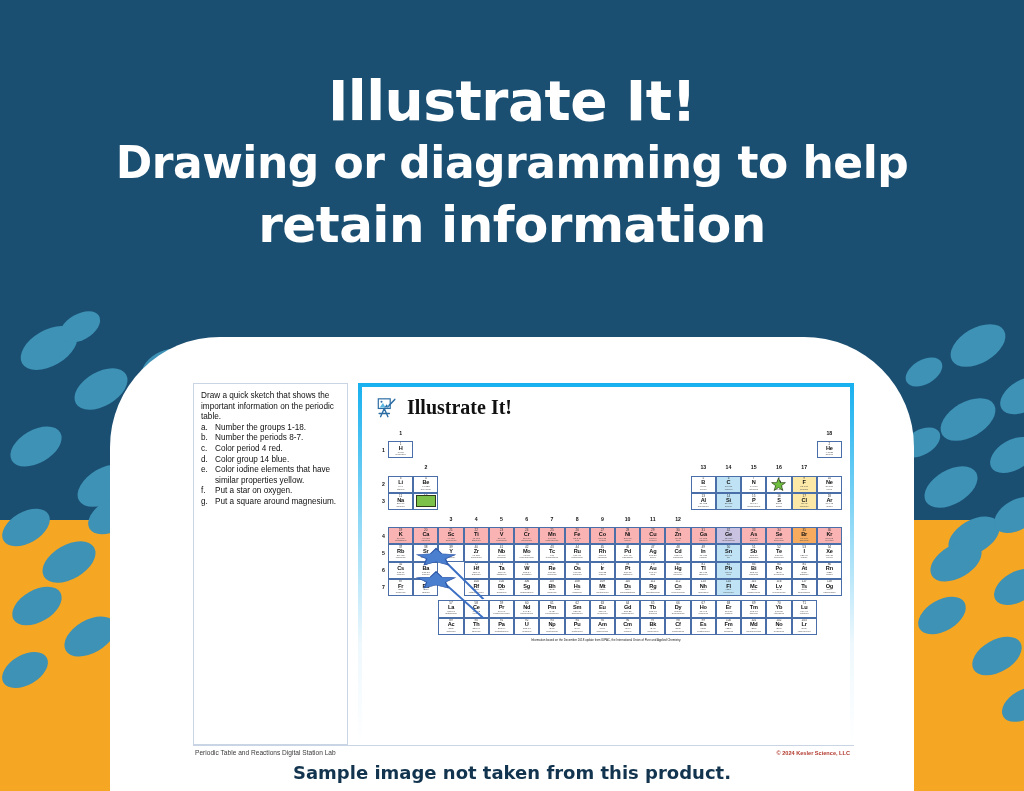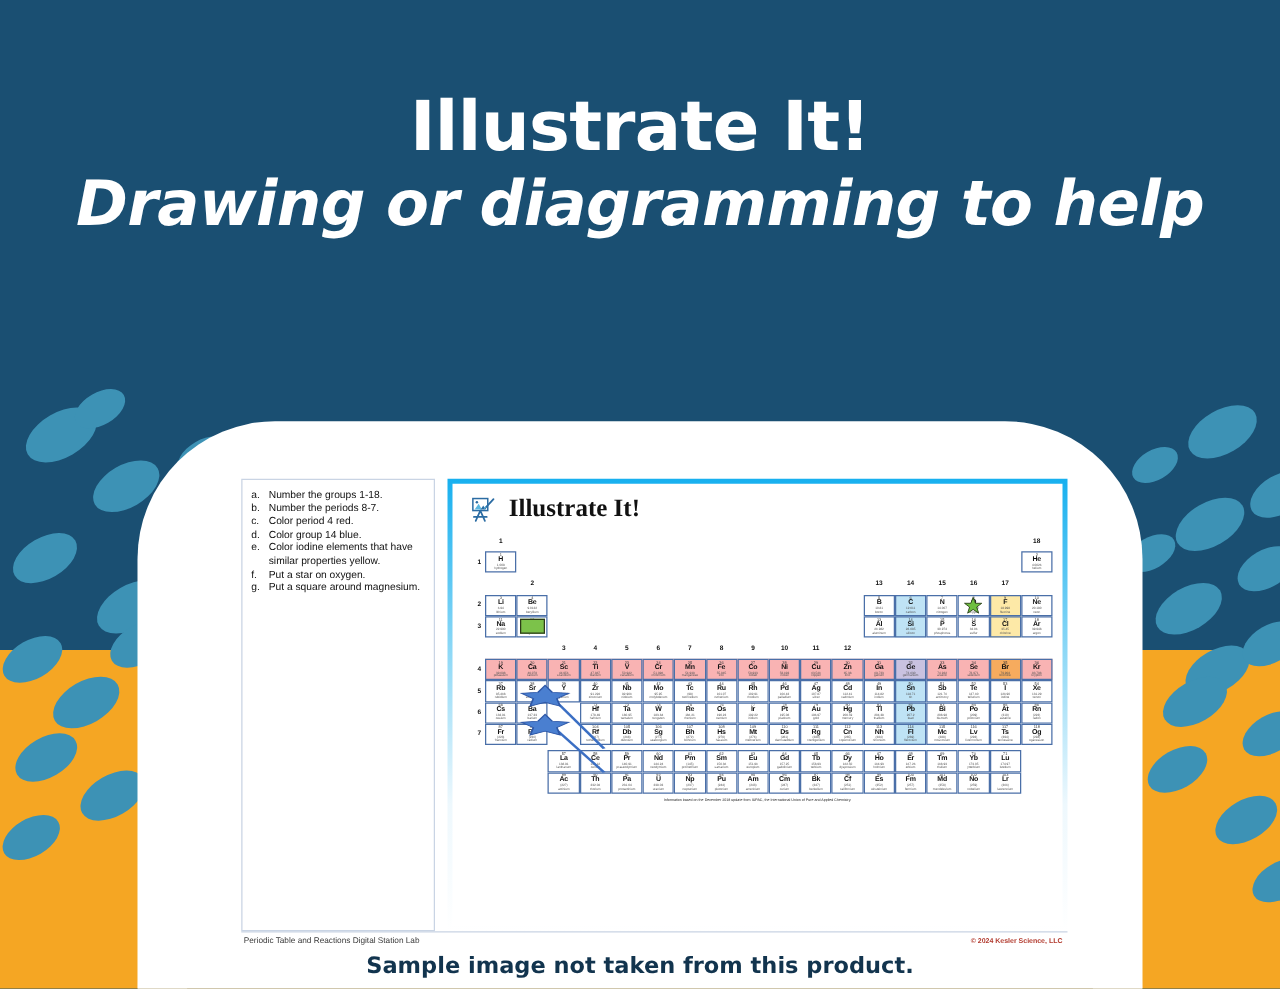--- a/index.html
+++ b/index.html
@@ -35,21 +35,21 @@
 
   
   .headline {
     position:absolute; left:0; top:70px; width:1024px;
     text-align:center; color:#ffffff;
     font-family:"DejaVu Sans", sans-serif;
     font-weight:bold;
     letter-spacing:-0.5px;
   }
   .headline .l1 { display:block; font-size:55px; line-height:62px; }
-  .headline .l2 { display:block; font-size:50px; line-height:62px;font-style:italic; }
+  .headline .l2 { display:block; font-size:44px; line-height:62px; }
   .headline .l3 { display:block; font-size:50px; line-height:62px; }
 
   
   .sheet {
     position:absolute; left:193px; top:383px;
     width:661px; height:376px;
     background:#ffffff;
     display:flex;
     flex-direction:column;
   }
@@ -191,26 +191,28 @@
       <div class="blob" style="left: 900px; top: 430px; width: 42px; height: 25px; transform: rotate(-30deg);"></div>
     </div>
 
   <div class="card"></div>
   <div class="card-skew-l"></div>
   <div class="card-skew-r"></div>
 
   <div class="headline">
     <span class="l1">Illustrate It!</span>
     <span class="l2">Drawing or diagramming to help</span>
+    <span class="l3">retain information</span>
   </div>
 
   <div class="sheet">
     <div class="sheet-body">
 
       <div class="instructions">
+        <p class="lead">Draw a quick sketch that shows the important information on the periodic table.</p>
         <ol id="instr-list">
             <li>
               <span class="mk">a.</span>
               <span class="tx">Number the groups 1-18.</span>
             </li>
             <li>
               <span class="mk">b.</span>
               <span class="tx">Number the periods 8-7.</span>
             </li>
             <li>

